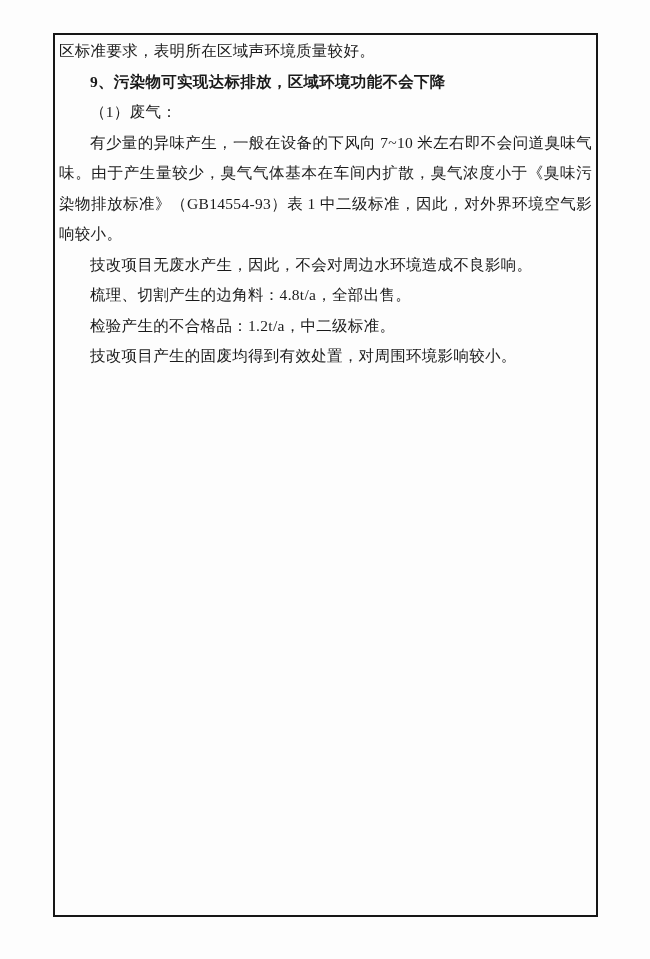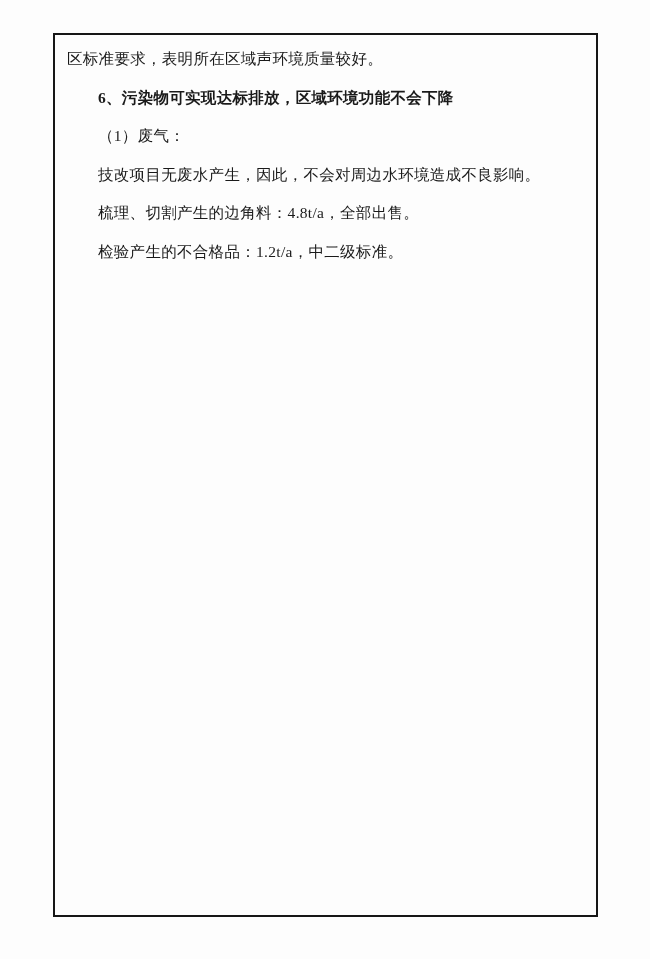--- a/index.html
+++ b/index.html
@@ -27,31 +27,33 @@
     overflow: hidden;
   }
   .doc-content {
     color: #1a1a1a;
     font-size: 15.5px;
     line-height: 30.5px;
     text-align: justify;
     letter-spacing: 0.3px;
   }
   .doc-content p {
-    margin: 8px;
+    margin: 0;
     padding: 0;
   }
   .indent { text-indent: 2em; }
   .bold { font-weight: bold; }
 </style>
 </head>
 <body>
 
 <div class="doc-cell">
   <div class="doc-content">
     <p>区标准要求，表明所在区域声环境质量较好。</p>
-    <p class="indent bold">6、污染物可实现达标排放，区域环境功能不会下降</p>
+    <p class="indent bold">9、污染物可实现达标排放，区域环境功能不会下降</p>
     <p class="indent">（1）废气：</p>
+    <p class="indent">有少量的异味产生，一般在设备的下风向 7~10 米左右即不会问道臭味气味。由于产生量较少，臭气气体基本在车间内扩散，臭气浓度小于《臭味污染物排放标准》（GB14554-93）表 1 中二级标准，因此，对外界环境空气影响较小。</p>
     <p class="indent">技改项目无废水产生，因此，不会对周边水环境造成不良影响。</p>
     <p class="indent">梳理、切割产生的边角料：4.8t/a，全部出售。</p>
     <p class="indent">检验产生的不合格品：1.2t/a，中二级标准。</p>
+    <p class="indent">技改项目产生的固废均得到有效处置，对周围环境影响较小。</p>
   </div>
 </div>
 
 </body></html>

